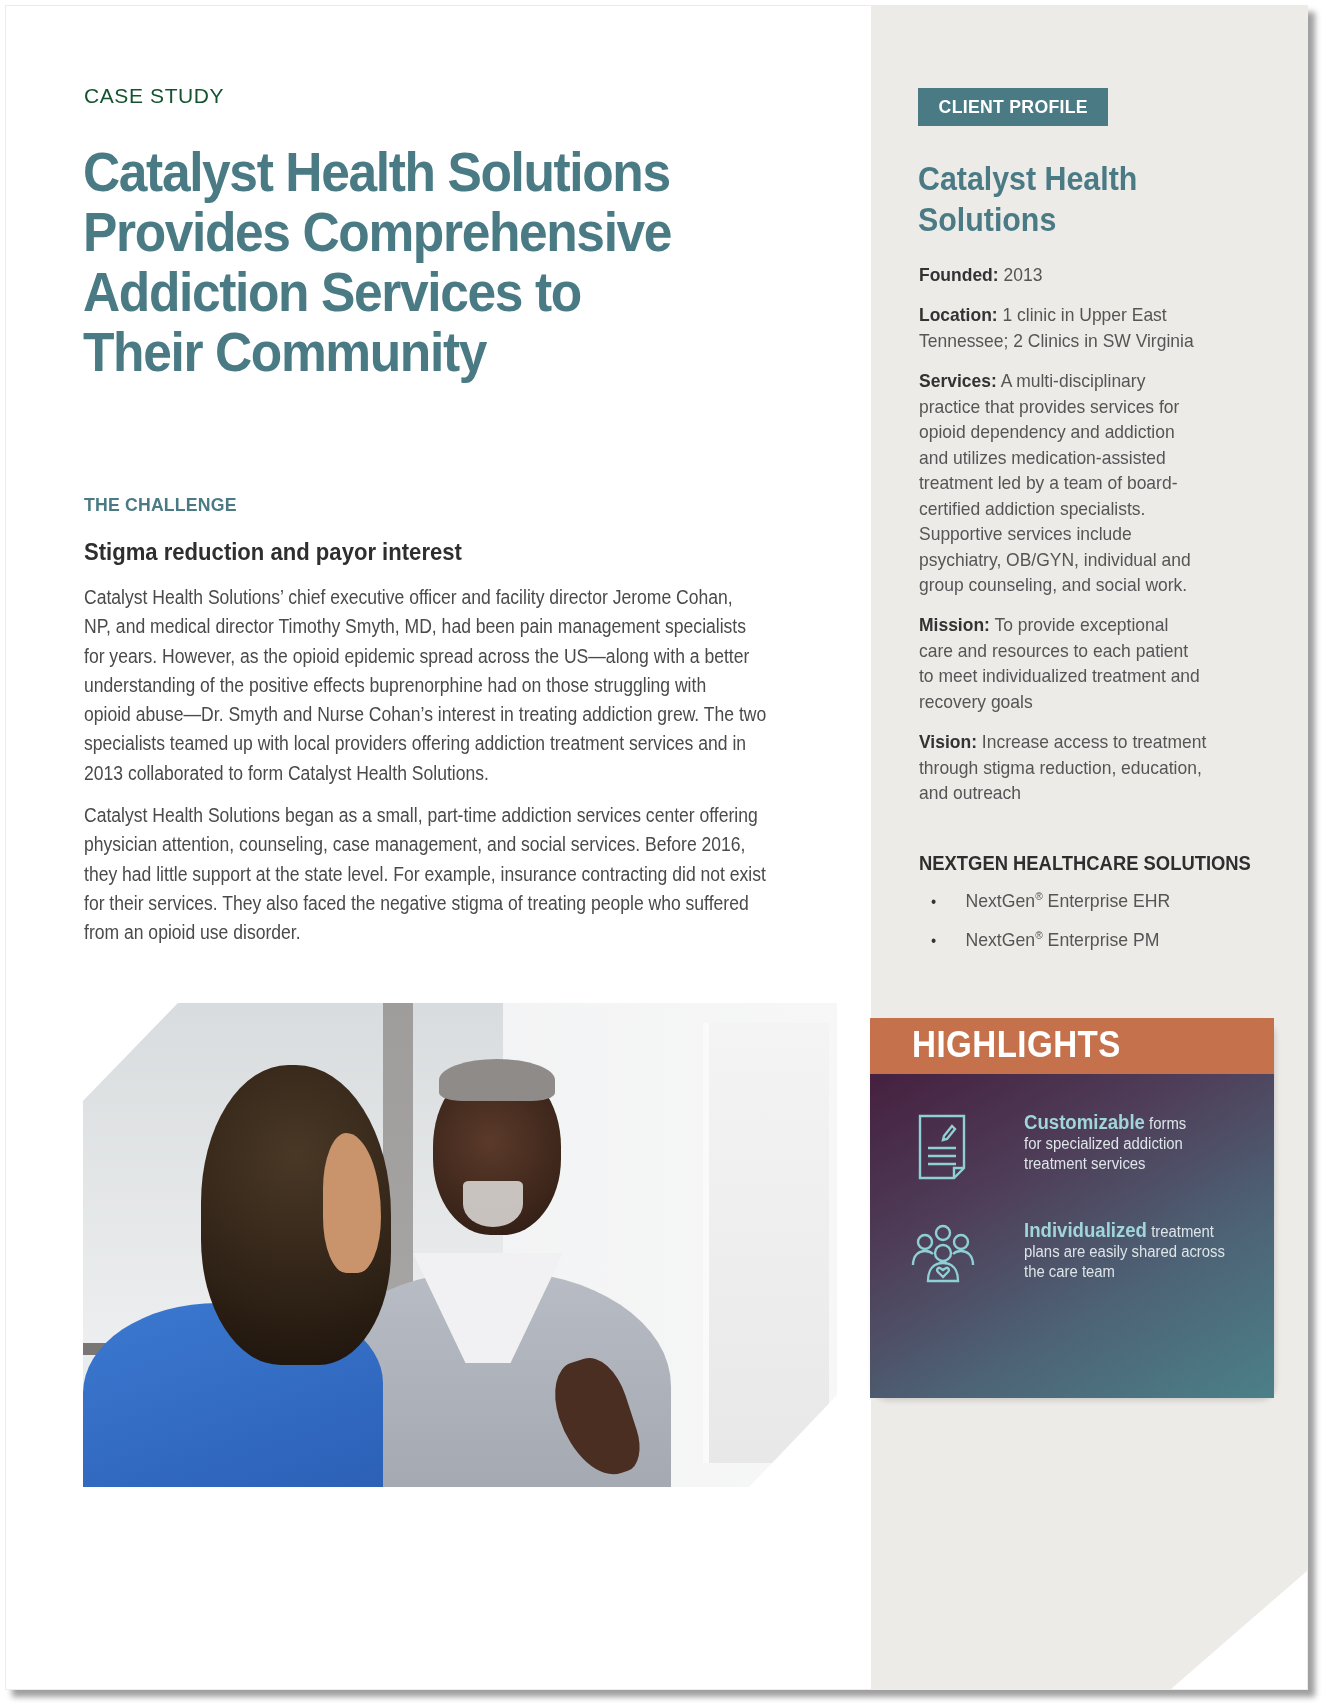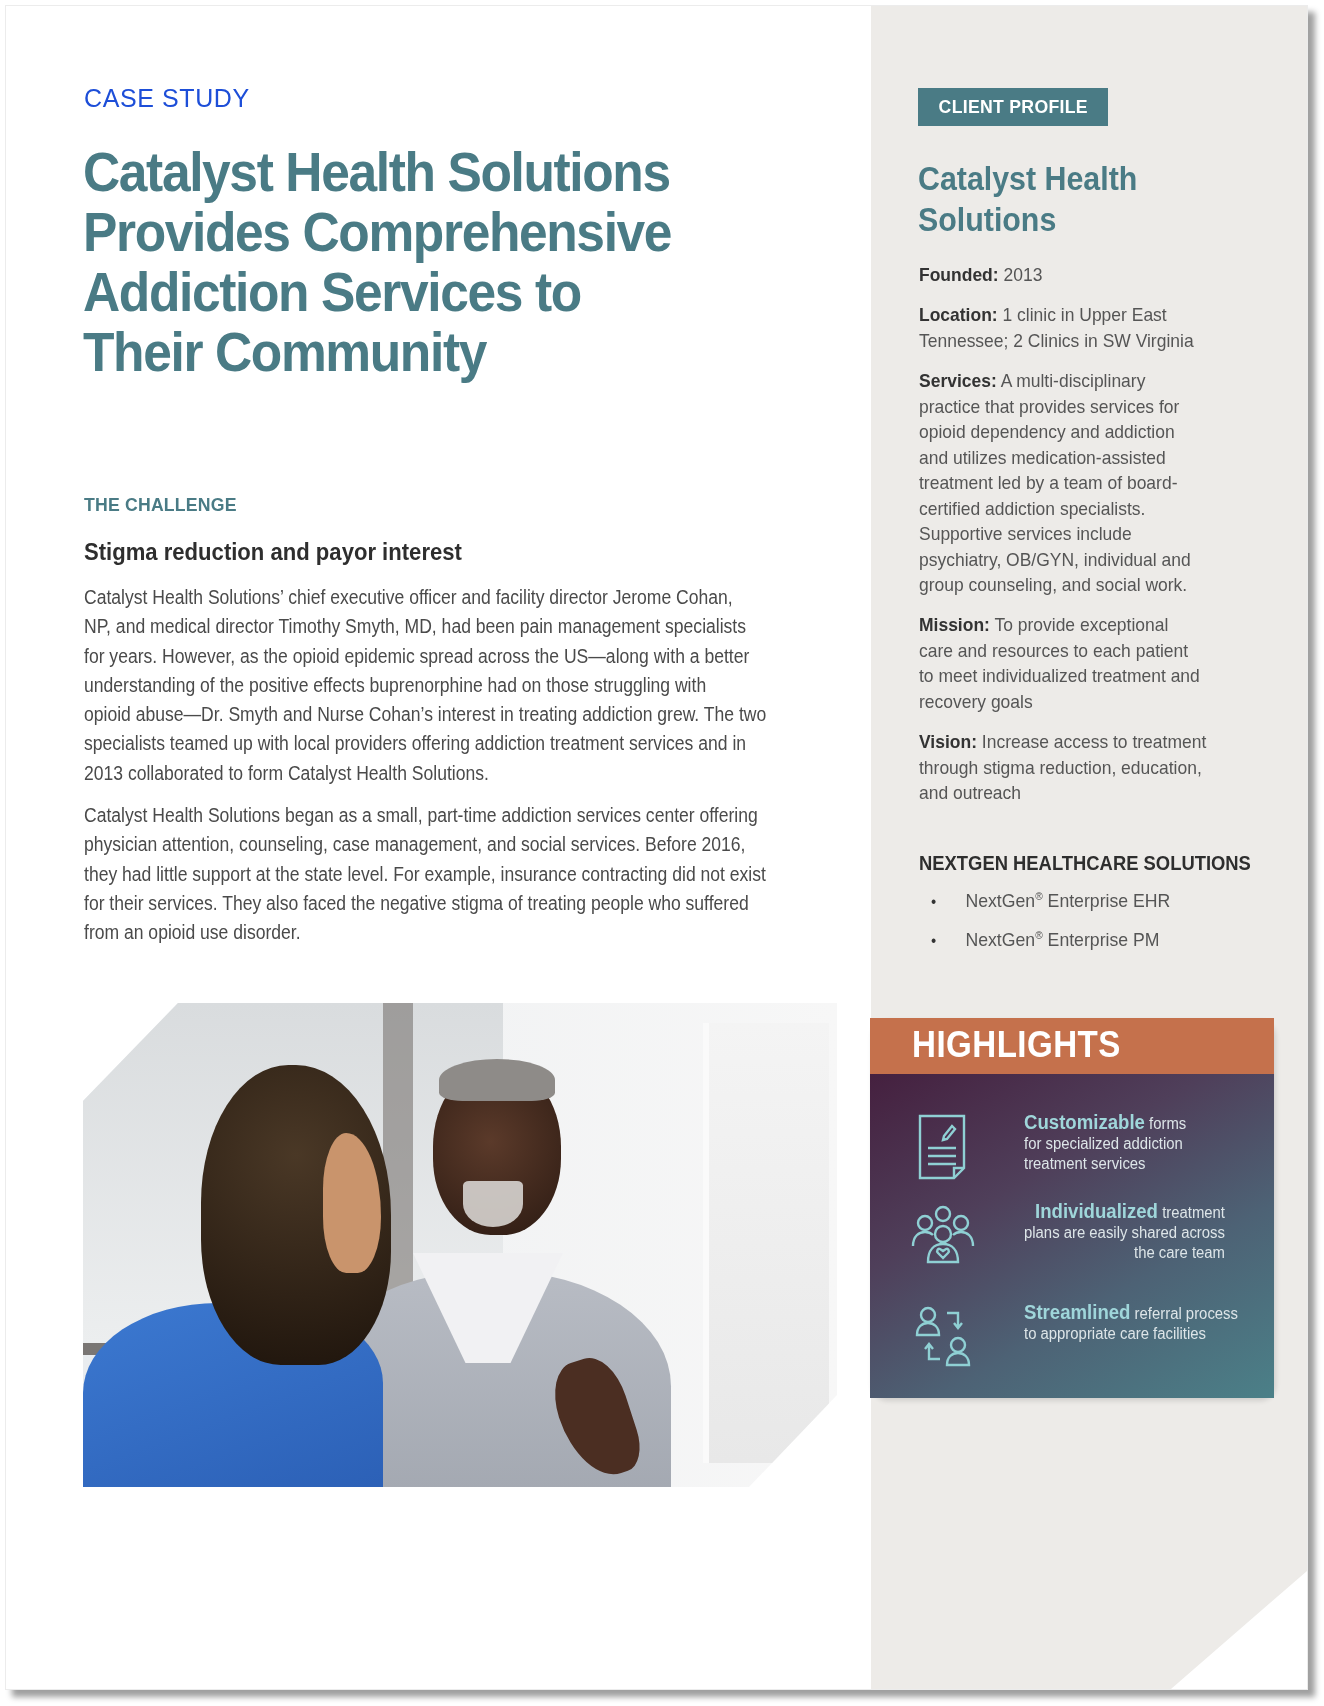--- a/index.html
+++ b/index.html
@@ -11,22 +11,22 @@
     position: absolute; left: 5px; top: 5px; width: 1301px; height: 1683px;
     background: #ffffff; border: 1px solid #ececec;
     box-shadow: 7px 7px 6px rgba(0,0,0,0.38);
   }
   .sidebar {
     position: absolute; left: 865px; top: 0; width: 436px; height: 1683px;
     background: #edebe8;
     clip-path: polygon(0 0, 100% 0, 100% 1565px, 300px 100%, 0 100%);
   }
   .case-label {
-    position: absolute; left: 78px; top: 78px; font-size: 25px; letter-spacing: 0.6px;
-    color: #1d4ed8;
+    position: absolute; left: 78px; top: 78px; font-size: 21px; letter-spacing: 0.6px;
+    color: #14532d;
   }
   .title {
     position: absolute; left: 77px; top: 136px; width: 760px; margin: 0;
     font-size: 56px; line-height: 60px; font-weight: bold; color: #4a7b85;
     letter-spacing: -1.5px; transform: scaleX(0.92); transform-origin: left top;
   }
   .title span { display: block; white-space: nowrap; }
   .section-label {
     position: absolute; left: 78px; top: 488px; font-size: 19px; font-weight: bold;
     color: #4a7b85; letter-spacing: 0.2px; transform: scaleX(0.93); transform-origin: left top;
@@ -112,21 +112,21 @@
     letter-spacing: 0.5px; transform: scaleX(0.92); transform-origin: left top; }
   .hl-body { height: 324px; position: relative;
     background: linear-gradient(150deg, #45203f 0%, #4f3f5a 35%, #4d6275 65%, #4b8088 100%); padding-left: 36px; }
   .hl-item { position: absolute; left: 0; width: 404px; height: 80px; }
   .hl-item .icon { position: absolute; left: 44px; top: 0; width: 60px; height: 68px; }
   .hl-item .text { position: absolute; left: 154px; top: 0; font-size: 16px; line-height: 20px; color: #dde5e8;
     transform: scaleX(0.93); transform-origin: left top; }
   .hl-item .text span.line { display: block; white-space: nowrap; }
   .hl-item .text b { color: #9fd6da; font-size: 20px; }
   .hl-1 { top: 38px; }
-  .hl-2 { top: 127px; text-align: right; }
+  .hl-2 { top: 146px; }
   .hl-3 { top: 228px; }
 </style>
 </head>
 <body>
 
 <div class="page">
 
   <div class="sidebar"></div>
 
   <div class="case-label">CASE STUDY</div>
@@ -259,31 +259,17 @@
           <path d="M18 58 C18 46 24 40 33 40 C42 40 48 46 48 58 Z"></path>
           <path d="M33 54 L28 49 C26 47 28 44 30 45 L33 47 L36 45 C38 44 40 47 38 49 Z"></path>
         </svg>
         <div class="text">
           <span class="line"><b>Individualized</b><span> treatment</span></span>
           <span class="line">plans are easily shared across</span>
           <span class="line">the care team</span>
         </div>
       </div>
 
-      <div class="hl-item hl-3">
-        <svg class="icon" viewBox="0 0 60 62" fill="none" stroke="#8fd0d4" stroke-width="2.4">
-          <circle cx="14" cy="10" r="7"></circle>
-          <path d="M3 30 C3 22 8 18 14 18 C20 18 25 22 25 30 Z"></path>
-          <path d="M33 8 H44 V22 M40 18 L44 23 L48 18"></path>
-          <circle cx="44" cy="40" r="7"></circle>
-          <path d="M33 60 C33 52 38 48 44 48 C50 48 55 52 55 60 Z"></path>
-          <path d="M26 54 H15 V40 M11 44 L15 39 L19 44"></path>
-        </svg>
-        <div class="text">
-          <span class="line"><b>Streamlined</b><span> referral process</span></span>
-          <span class="line">to appropriate care facilities</span>
-        </div>
-      </div>
 
     </div>
   </div>
 
 </div>
 
 </body></html>

